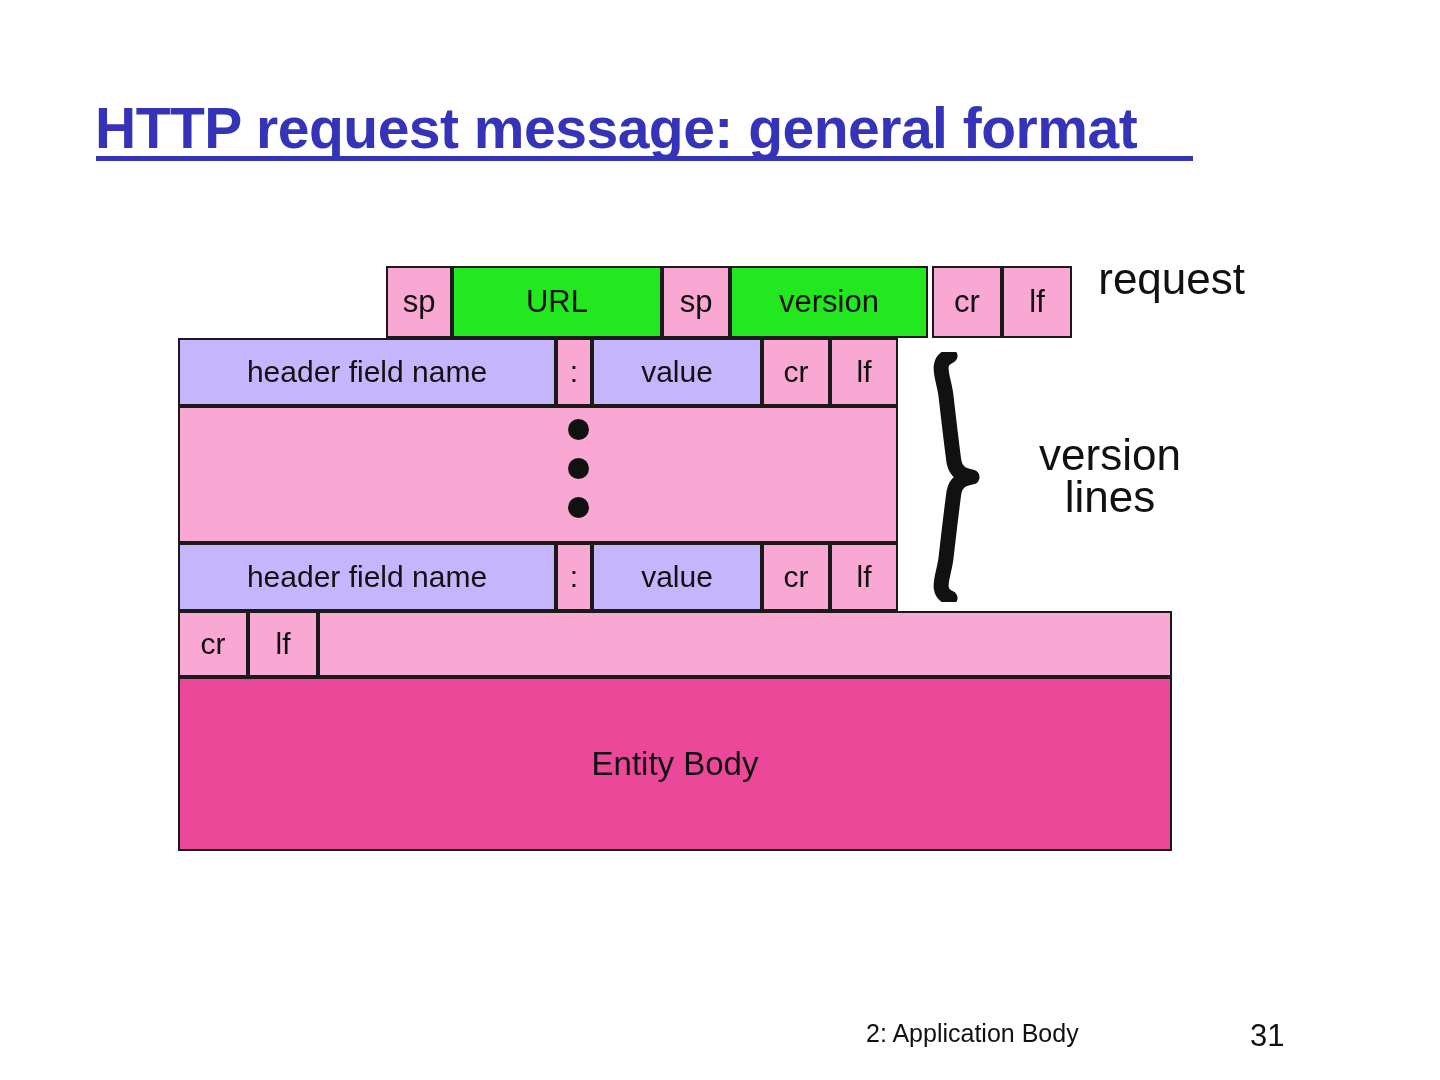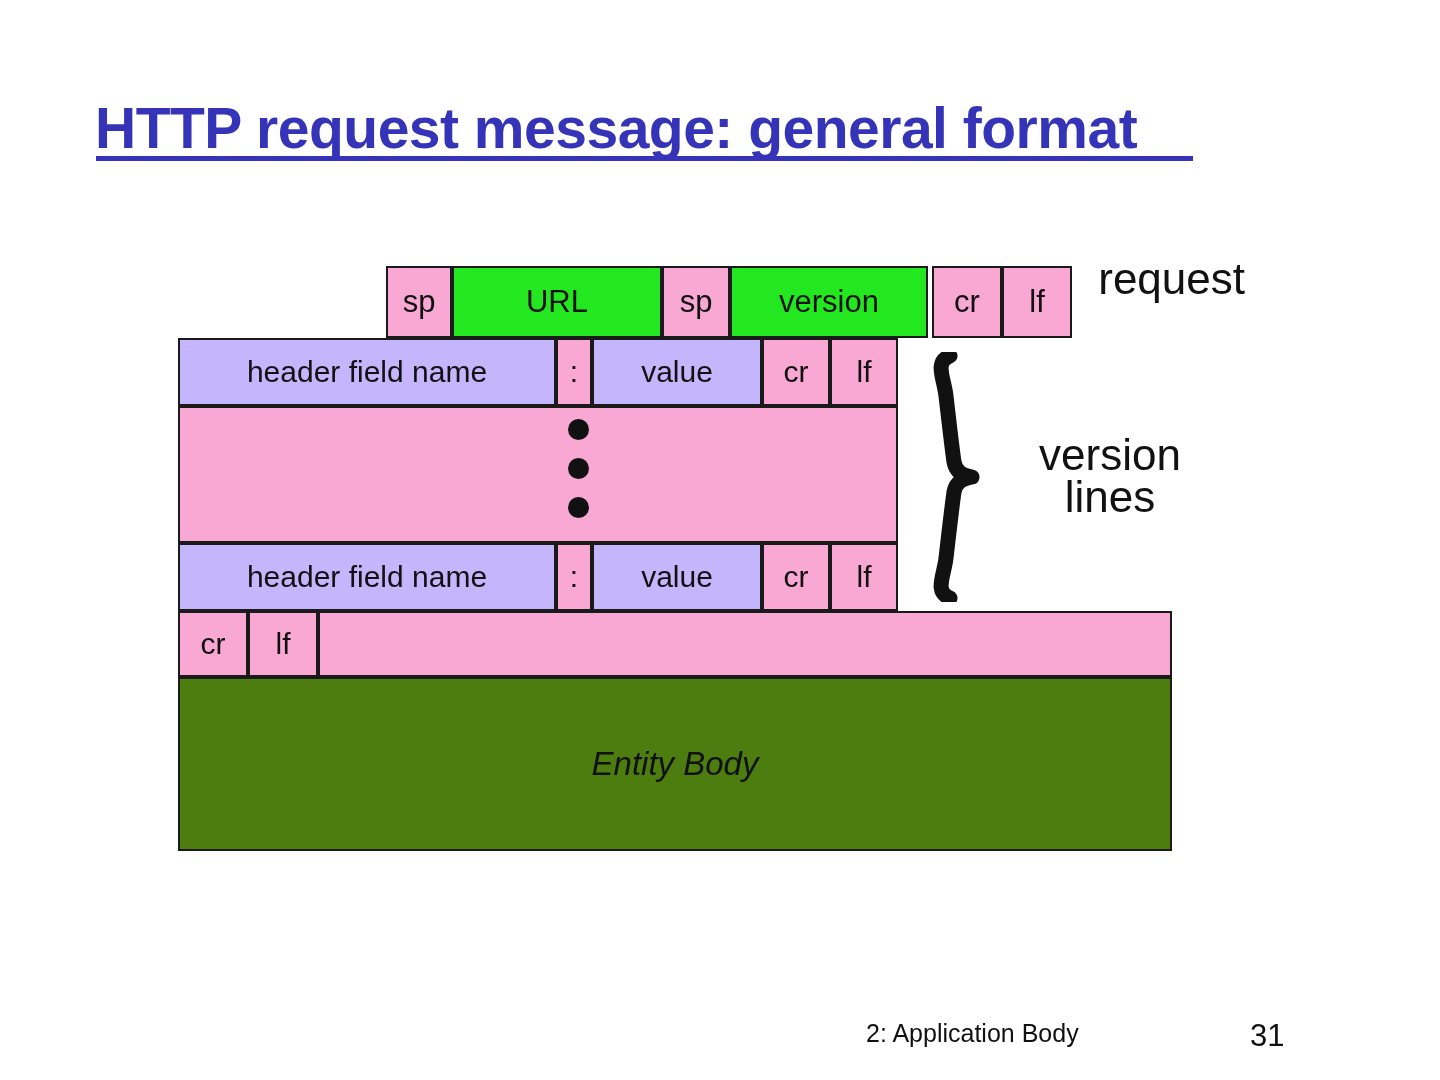--- a/index.html
+++ b/index.html
@@ -52,21 +52,21 @@
     align-items: center;
     justify-content: center;
     font-family: "Liberation Sans", sans-serif;
     color: #111111;
     background: #ffffff;
     overflow: hidden;
   }
   .cell span { display: block; }
   .green  { background: #23e820; }
   .magenta{ background: #c4b5fd; }
-  .yellow { background: #4d7c0f; font-style: italic; }
+  .yellow { background: #ec4899; }
   .white  { background: #f9a8d4; }
 
   
   .r1 { top: 266px; height: 72px; font-size: 31px; }
   .c-method  { left: 178px;  width: 208px; }
   .c-sp1     { left: 386px;  width: 66px;  }
   .c-url     { left: 452px;  width: 210px; }
   .c-sp2     { left: 662px;  width: 68px;  }
   .c-version { left: 730px;  width: 198px; }
   .c-cr1     { left: 932px;  width: 70px;  }

